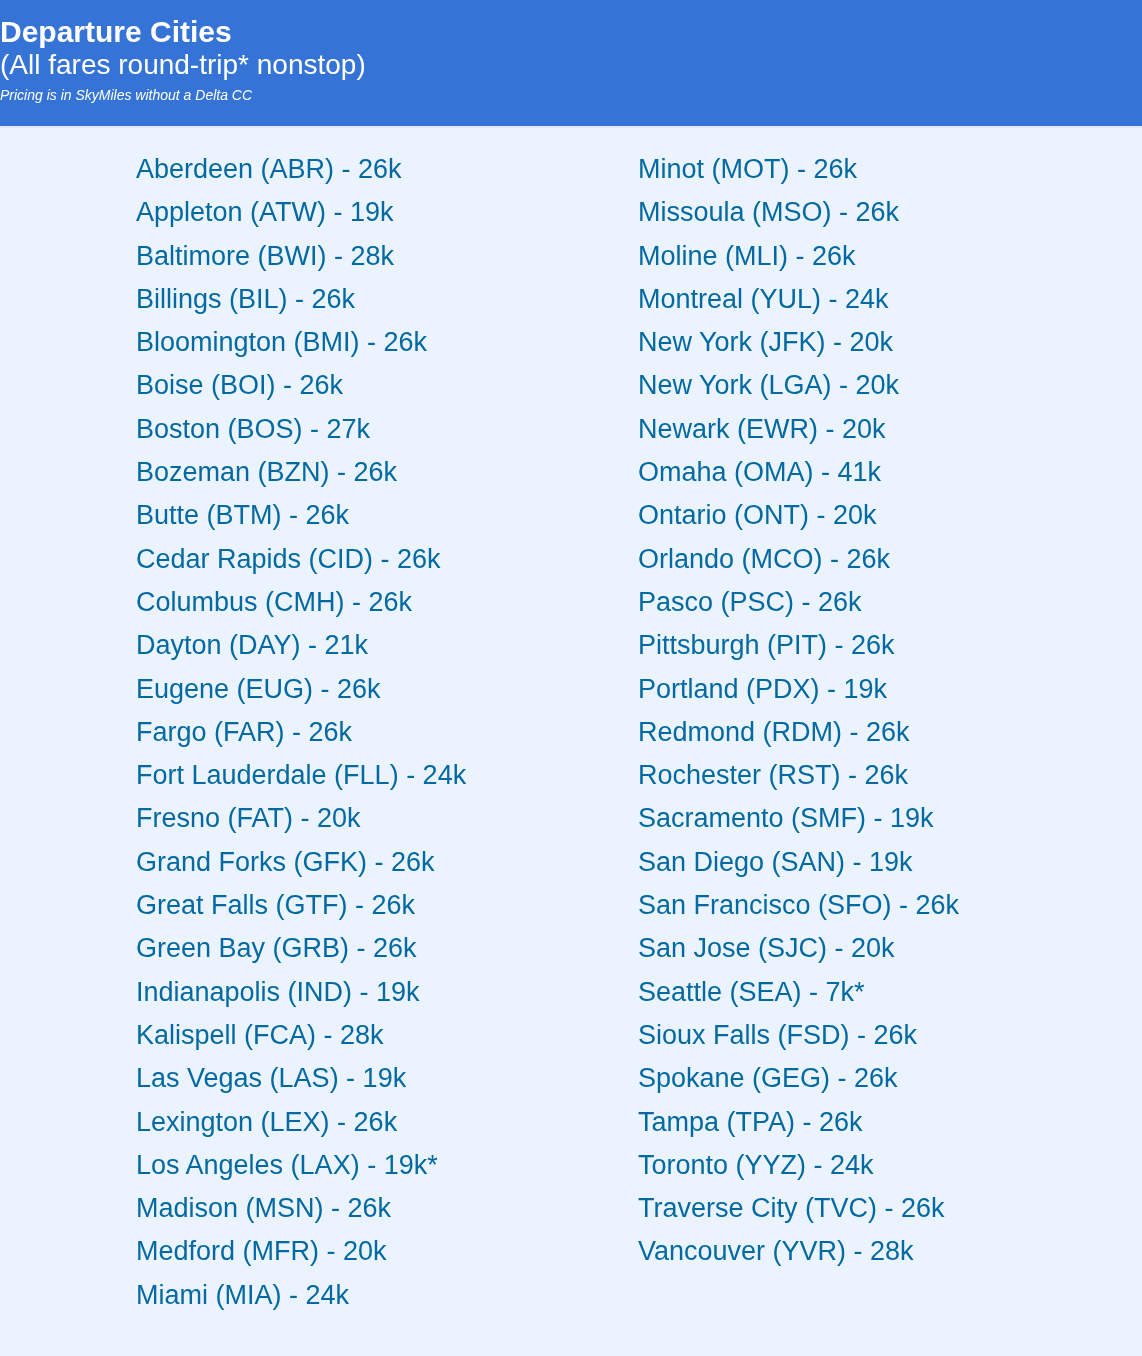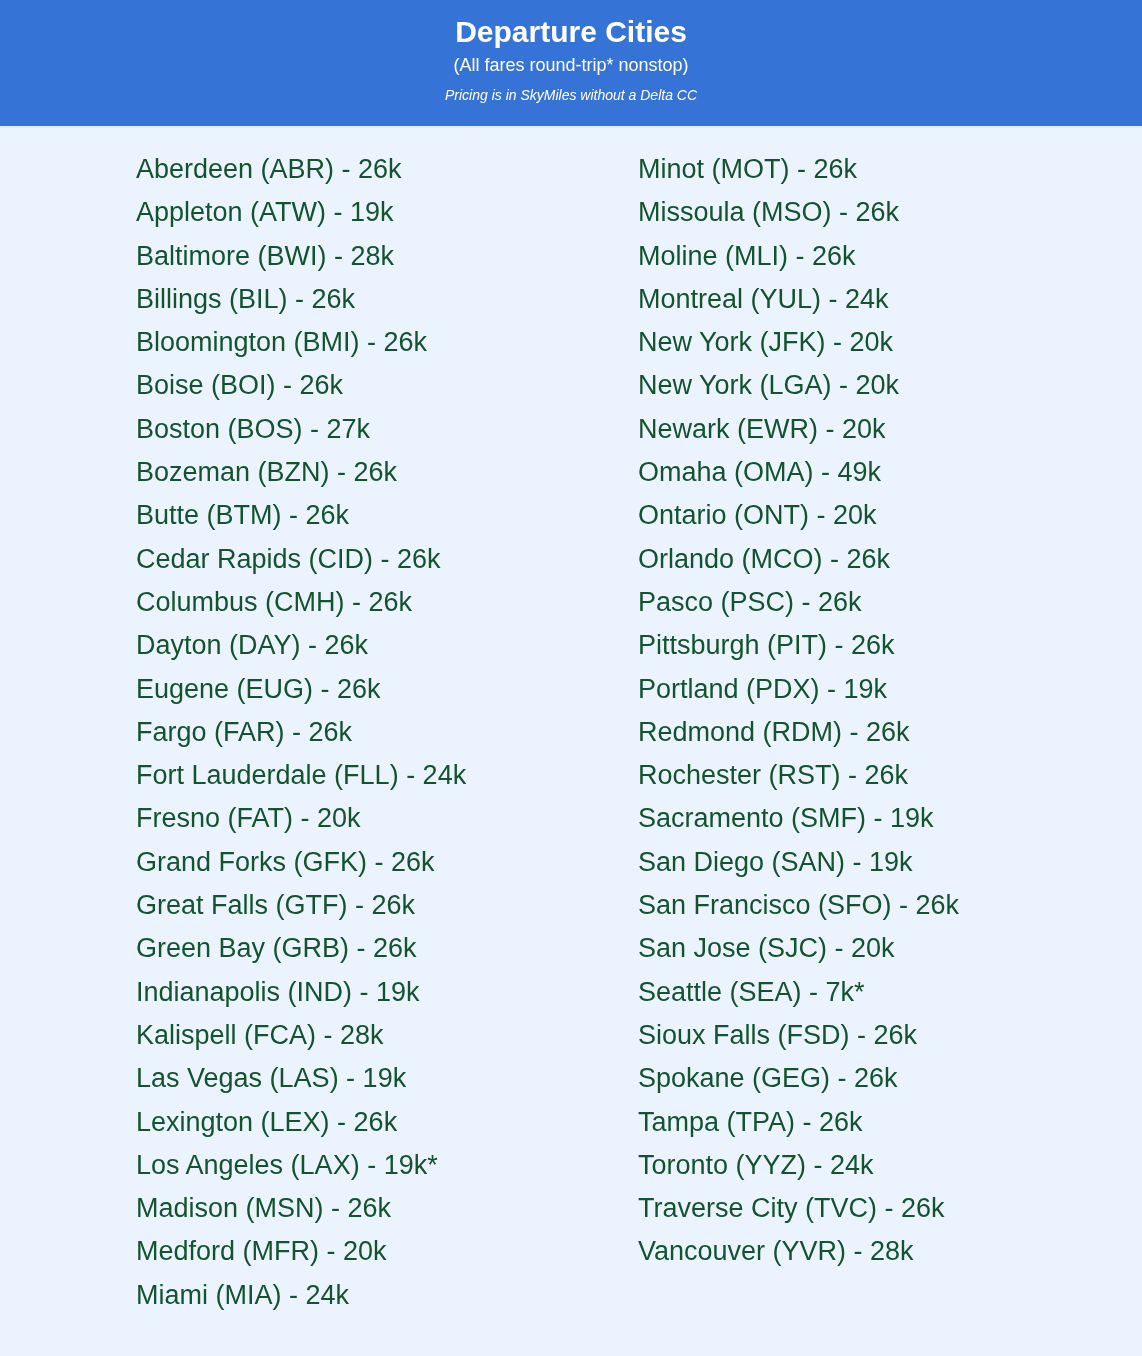--- a/index.html
+++ b/index.html
@@ -5,37 +5,36 @@
   html, body { margin: 0; padding: 0; }
   body {
     width: 1142px; height: 1356px; overflow: hidden;
     background: #ebf4fe;
     font-family: "Liberation Sans", sans-serif;
   }
   .header {
     background: #3574d6;
     height: 128px;
     color: #ffffff;
-    text-align: center;
     box-sizing: border-box;
     padding-top: 14px;
     border-bottom: 2px solid #dfe8f4;
   }
   .title { font-size: 30px; font-weight: bold; line-height: 36px; }
-  .subtitle { font-size: 18px; line-height: 30px; }
+  .subtitle { font-size: 28px; line-height: 30px; }
   .note { font-size: 14px; font-style: italic; line-height: 30px; }
   .columns {
     position: absolute; top: 148px; left: 0; width: 1142px;
   }
   .col { position: absolute; top: 0; }
   .col.left { left: 136px; }
   .col.right { left: 638px; }
   .item {
     font-size: 27px;
-    color: #14532d;
+    color: #0369a1;
     height: 43.3px;
     line-height: 43.3px;
     white-space: nowrap;
   }
 </style>
 </head>
 <body>
 
 <div class="header">
   <div class="title">Departure Cities</div>
@@ -49,21 +48,21 @@
       <div class="item">Appleton (ATW) - 19k</div>
       <div class="item">Baltimore (BWI) - 28k</div>
       <div class="item">Billings (BIL) - 26k</div>
       <div class="item">Bloomington (BMI) - 26k</div>
       <div class="item">Boise (BOI) - 26k</div>
       <div class="item">Boston (BOS) - 27k</div>
       <div class="item">Bozeman (BZN) - 26k</div>
       <div class="item">Butte (BTM) - 26k</div>
       <div class="item">Cedar Rapids (CID) - 26k</div>
       <div class="item">Columbus (CMH) - 26k</div>
-      <div class="item">Dayton (DAY) - 26k</div>
+      <div class="item">Dayton (DAY) - 21k</div>
       <div class="item">Eugene (EUG) - 26k</div>
       <div class="item">Fargo (FAR) - 26k</div>
       <div class="item">Fort Lauderdale (FLL) - 24k</div>
       <div class="item">Fresno (FAT) - 20k</div>
       <div class="item">Grand Forks (GFK) - 26k</div>
       <div class="item">Great Falls (GTF) - 26k</div>
       <div class="item">Green Bay (GRB) - 26k</div>
       <div class="item">Indianapolis (IND) - 19k</div>
       <div class="item">Kalispell (FCA) - 28k</div>
       <div class="item">Las Vegas (LAS) - 19k</div>
@@ -74,21 +73,21 @@
       <div class="item">Miami (MIA) - 24k</div>
     </div>
   <div class="col right" id="col-right">
       <div class="item">Minot (MOT) - 26k</div>
       <div class="item">Missoula (MSO) - 26k</div>
       <div class="item">Moline (MLI) - 26k</div>
       <div class="item">Montreal (YUL) - 24k</div>
       <div class="item">New York (JFK) - 20k</div>
       <div class="item">New York (LGA) - 20k</div>
       <div class="item">Newark (EWR) - 20k</div>
-      <div class="item">Omaha (OMA) - 49k</div>
+      <div class="item">Omaha (OMA) - 41k</div>
       <div class="item">Ontario (ONT) - 20k</div>
       <div class="item">Orlando (MCO) - 26k</div>
       <div class="item">Pasco (PSC) - 26k</div>
       <div class="item">Pittsburgh (PIT) - 26k</div>
       <div class="item">Portland (PDX) - 19k</div>
       <div class="item">Redmond (RDM) - 26k</div>
       <div class="item">Rochester (RST) - 26k</div>
       <div class="item">Sacramento (SMF) - 19k</div>
       <div class="item">San Diego (SAN) - 19k</div>
       <div class="item">San Francisco (SFO) - 26k</div>

